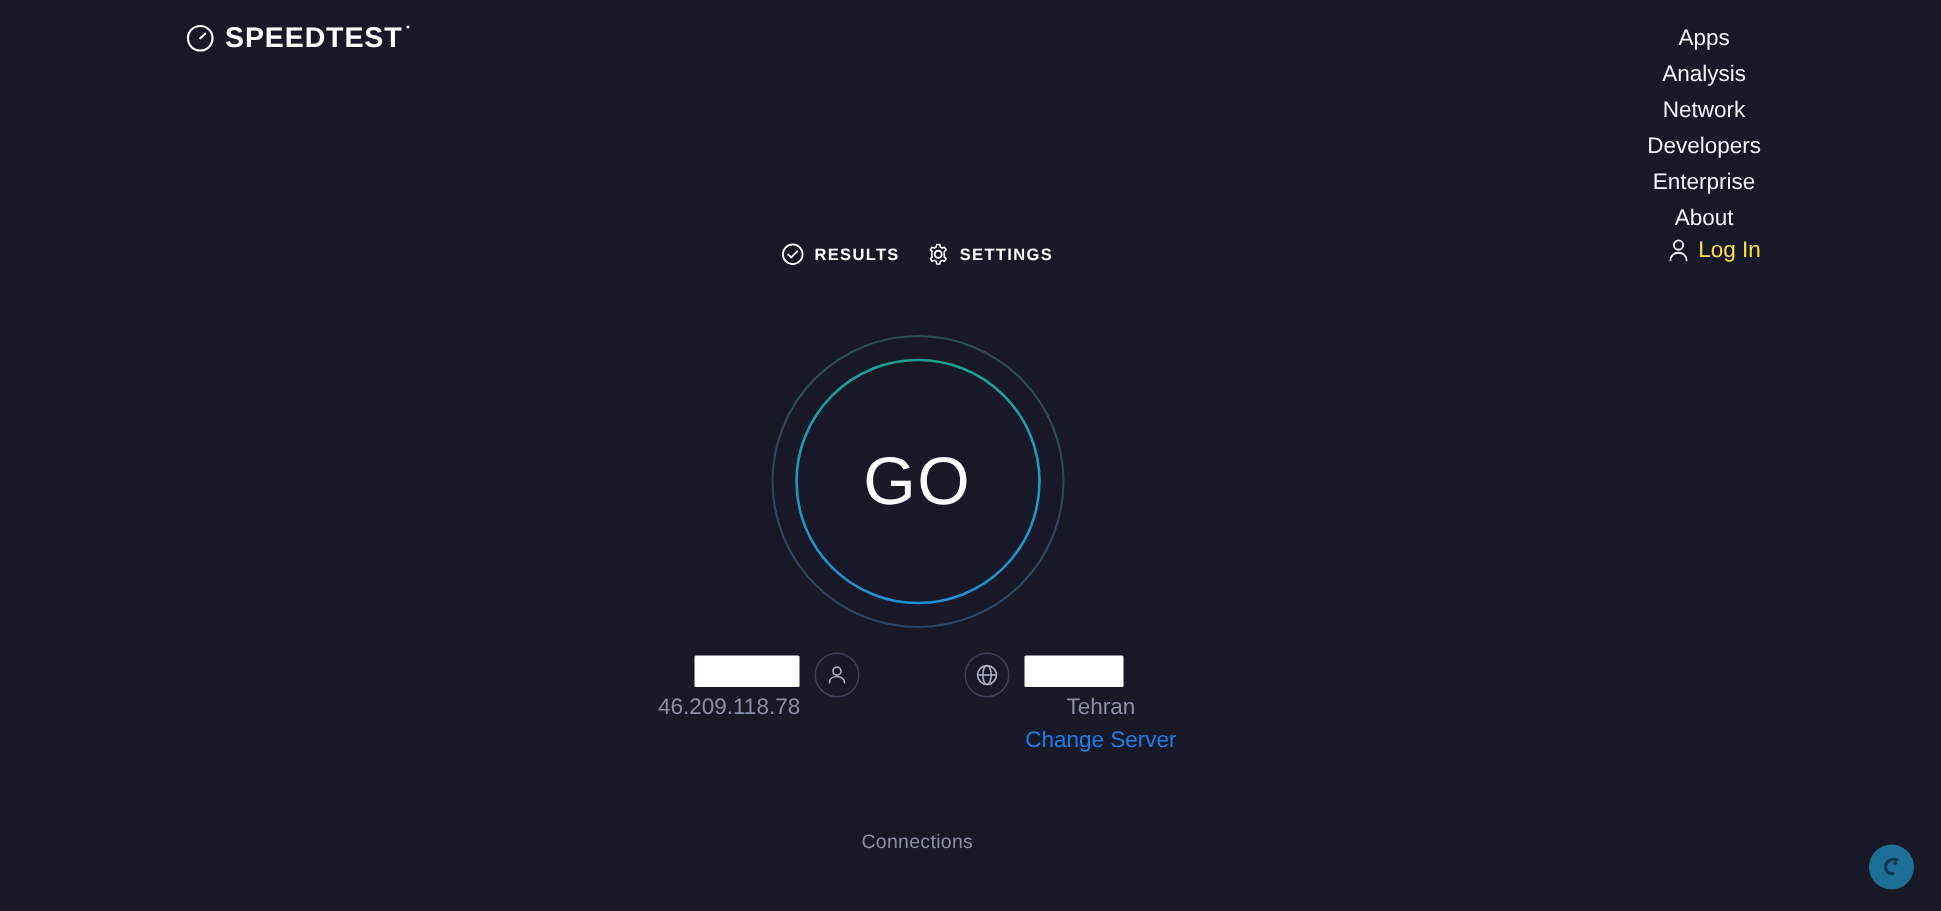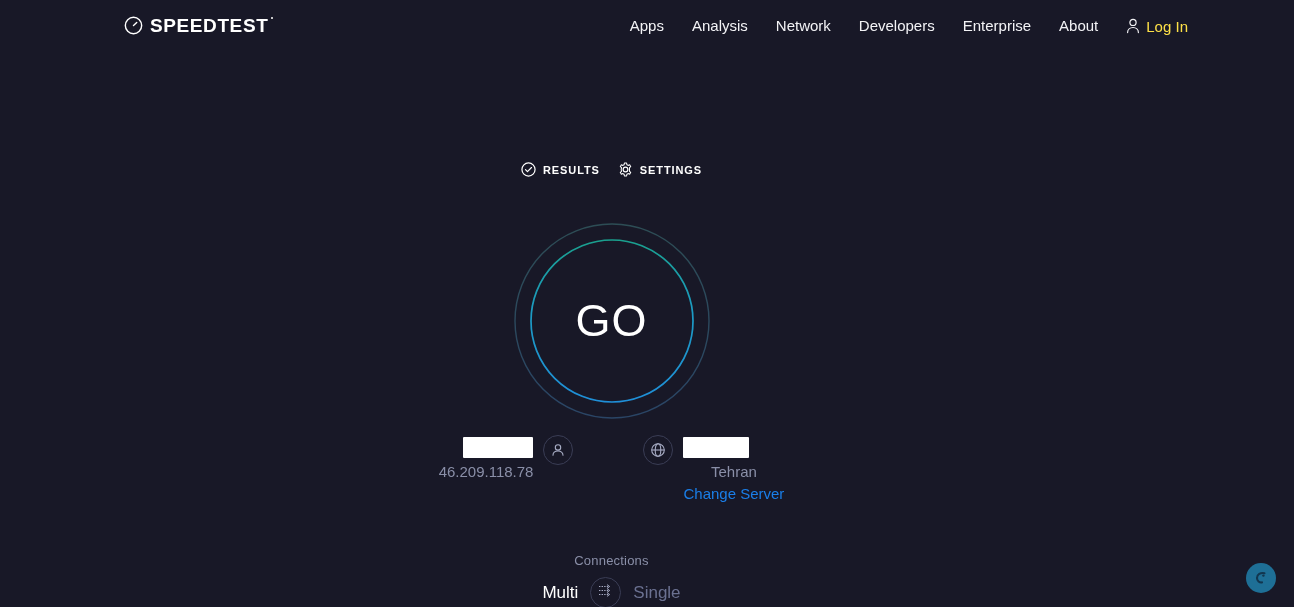--- a/index.html
+++ b/index.html
@@ -53,20 +53,21 @@
     border-radius: 50%;
   }
 
   .nav {
     position: absolute;
     right: 96px;
     top: 14px;
     display: flex;
     align-items: center;
     gap: 0px;
+    flex-direction: column;
   }
   .nav-item {
     font-size: 15px;
     color: #f3f3f6;
     padding: 0 14px;
     line-height: 24px;
     cursor: pointer;
     white-space: nowrap;
   }
   .nav-login {
@@ -387,36 +388,20 @@
     <div class="server-texts">
       <span class="redaction redaction-server"></span>
       <div class="info-sub">Tehran</div>
       <div class="change-server">Change Server</div>
     </div>
   </div>
 </div>
 
 <div class="connections">
   <div class="connections-title">Connections</div>
-  <div class="connections-toggle">
-    <span class="conn-opt conn-active">Multi</span>
-    <div class="conn-icon-circle">
-      <span>
-        <svg width="17" height="15" viewBox="0 0 17 15" fill="none">
-          <path d="M2 3.5 H11" stroke="#a9aec6" stroke-width="1" stroke-dasharray="1.4 1.2"></path>
-          <path d="M10.4 1.9 L12.6 3.5 L10.4 5.1" stroke="#a9aec6" stroke-width="1" stroke-linecap="round" stroke-linejoin="round" fill="none"></path>
-          <path d="M2 7.5 H11" stroke="#a9aec6" stroke-width="1" stroke-dasharray="1.4 1.2"></path>
-          <path d="M10.4 5.9 L12.6 7.5 L10.4 9.1" stroke="#a9aec6" stroke-width="1" stroke-linecap="round" stroke-linejoin="round" fill="none"></path>
-          <path d="M2 11.5 H11" stroke="#a9aec6" stroke-width="1" stroke-dasharray="1.4 1.2"></path>
-          <path d="M10.4 9.9 L12.6 11.5 L10.4 13.1" stroke="#a9aec6" stroke-width="1" stroke-linecap="round" stroke-linejoin="round" fill="none"></path>
-        </svg>
-      </span>
-    </div>
-    <span class="conn-opt conn-inactive">Single</span>
-  </div>
 </div>
 
 <div class="watermark">
   <div class="wm-badge">
     <svg width="18" height="18" viewBox="0 0 18 18" fill="none">
       <path d="M12.5 4.2 C8.5 3.2 5 5.6 5 9 C5 11.9 7.4 13.8 10 13.4" stroke="#12364f" stroke-width="2.1" stroke-linecap="round" fill="none"></path>
       <circle cx="11.4" cy="6.6" r="1.2" fill="#12364f"></circle>
     </svg>
   </div>
 </div>

